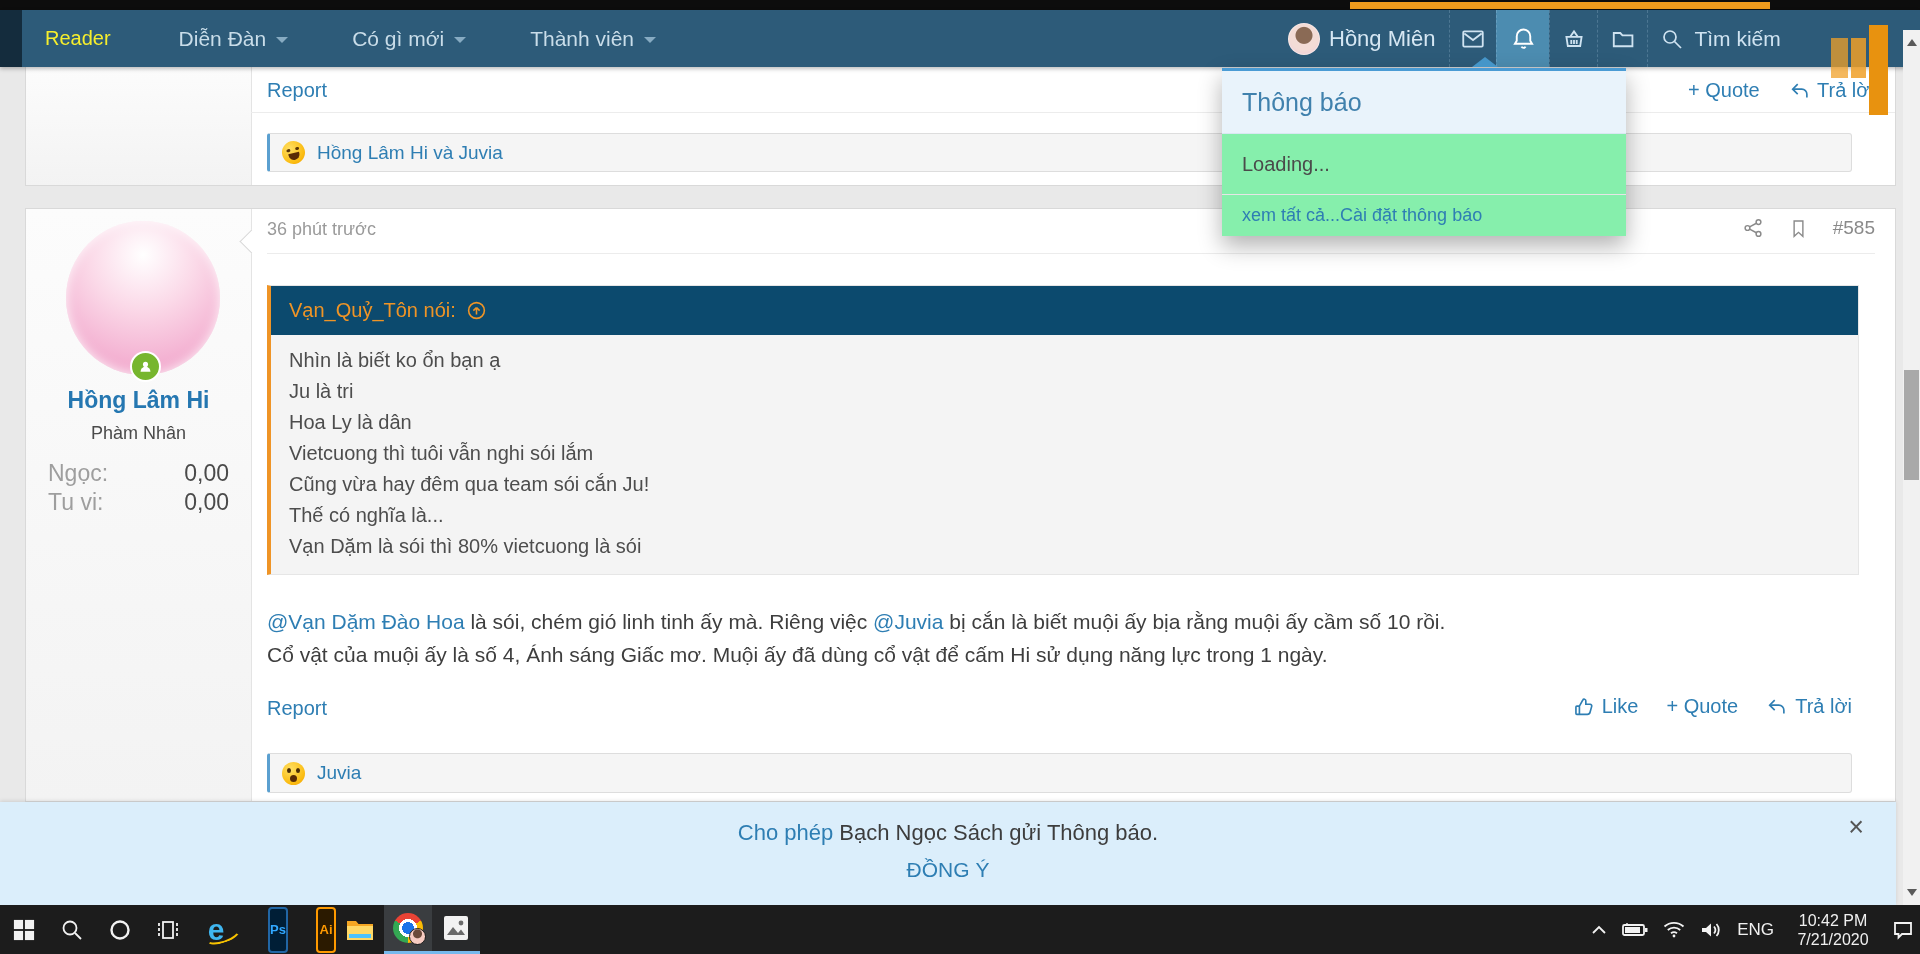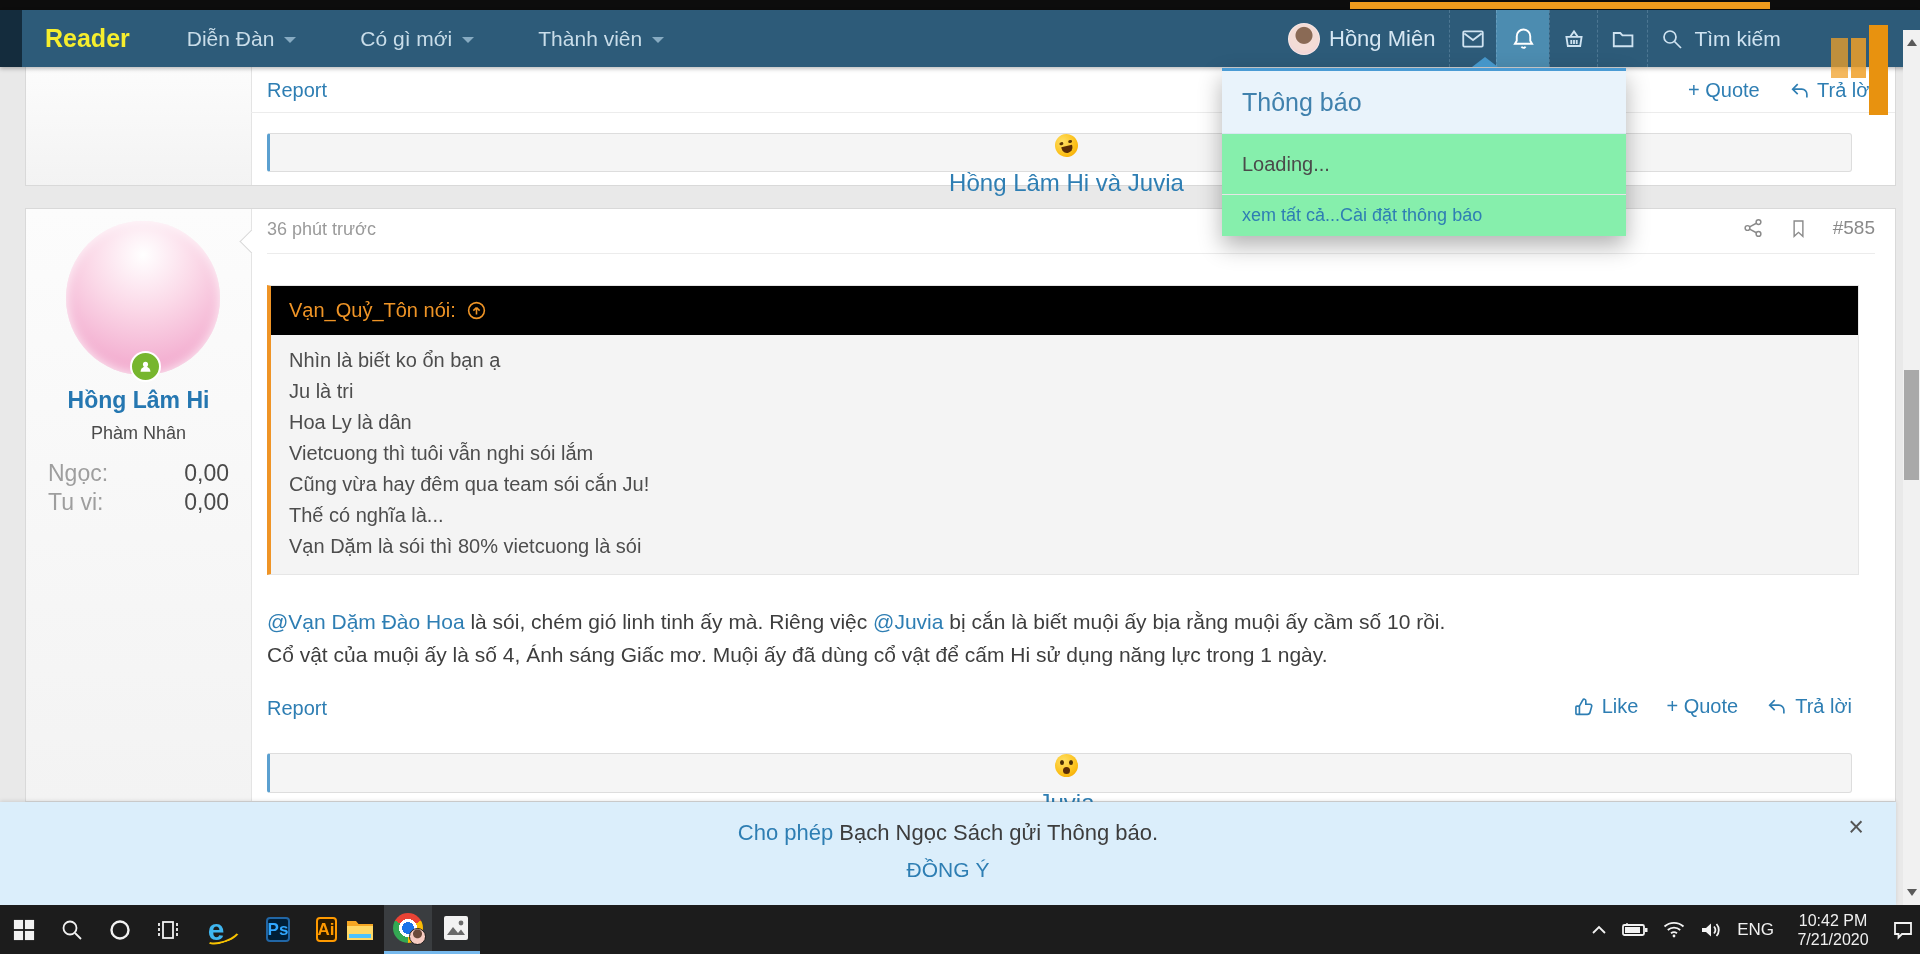--- a/index.html
+++ b/index.html
@@ -9,21 +9,21 @@
 
   
   #topstrip{left:0;top:0;width:1920px;height:10px;background:#0d0d0d;z-index:12;}
   #loadbar{left:1350px;top:2px;width:420px;height:7px;background:#ef9b1d;z-index:13;}
 
   
   #nav{left:0;top:10px;width:1920px;height:57px;background:#2d5b79;z-index:20;
        box-shadow:0 2px 4px rgba(0,0,0,.25);}
   #nav-darkedge{left:0;top:0;width:22px;height:57px;background:#142c3d;}
   #nav-row{left:45px;top:0;height:57px;display:flex;align-items:center;}
-  #brand{color:#f6ee2d;font-weight:bold;font-size:25px;margin-right:27px;}
+  #brand{color:#f6ee2d;font-weight:normal;font-size:20px;margin-right:38px;}
   .navitem{display:flex;align-items:center;color:#c9dde9;font-size:21px;padding:0 34px 0 30px;height:67px;cursor:pointer;}
   .caret{width:0;height:0;border-left:6px solid transparent;border-right:6px solid transparent;
          border-top:6px solid #87abc2;margin-left:10px;margin-top:3px;}
   #nav-right{left:1288px;top:0;height:57px;display:flex;align-items:center;}
   .navslot{height:57px;display:flex;align-items:center;justify-content:center;
            border-left:1px dashed rgba(190,220,240,.22);cursor:pointer;}
   #user-block{display:flex;align-items:center;gap:9px;padding-right:14px;cursor:pointer;}
   #nav-avatar{width:30px;height:30px;border-radius:50%;
       background:radial-gradient(circle at 50% 38%,#8a6a55 0 8px,#f3dcd6 9px 60%,#efc9d8 100%);
       border:1px solid rgba(255,255,255,.4);}
@@ -48,21 +48,21 @@
   .postblock{background:#fff;border:1px solid #d9d9d9;box-sizing:border-box;z-index:1;}
   #toppost{left:25px;top:67px;width:1871px;height:119px;border-top:none;}
   #mainpost{left:25px;top:208px;width:1871px;height:594px;}
   .sideband{position:absolute;left:0;top:0;width:225px;height:100%;
             background:linear-gradient(#fcfcfc,#f3f3f3);border-right:1px solid #e4e4e4;}
   .link{color:#2e7eb3;cursor:pointer;}
   .sep{position:absolute;height:1px;background:#ececec;}
 
   .reactbar{position:absolute;background:#f5f5f5;border:1px solid #ddd;border-left:3px solid #5ba0d0;
             border-radius:3px;display:flex;align-items:center;gap:12px;padding-left:12px;
-            box-sizing:border-box;font-size:24px;flex-direction:column;}
+            box-sizing:border-box;font-size:19px;}
 
   
   .emo{width:23px;height:23px;border-radius:50%;position:relative;flex:none;
        background:radial-gradient(circle at 38% 30%,#ffdf63,#fbbd13 65%,#f09c02);}
   .emo.rofl{transform:rotate(-14deg);}
   .emo.rofl::before{content:"";position:absolute;left:5px;top:7px;width:4px;height:3px;background:#5a3505;border-radius:50%;box-shadow:9px 0 0 #5a3505;}
   .emo.rofl::after{content:"";position:absolute;left:6px;top:12px;width:11px;height:7px;background:#5a2c05;border-radius:0 0 11px 11px;}
   .emo.wow::before{content:"";position:absolute;left:5px;top:6px;width:4px;height:5px;background:#4a2c05;border-radius:50%;box-shadow:9px 0 0 #4a2c05;}
   .emo.wow::after{content:"";position:absolute;left:8px;top:13px;width:7px;height:7px;background:#5a2c05;border-radius:50%;}
 
@@ -90,21 +90,21 @@
 
   
   #post-time{left:241px;top:10px;font-size:18px;color:#9a9a9a;}
   #post-meta{right:20px;top:8px;display:flex;align-items:center;gap:24px;color:#8a8a8a;}
   #post-number{font-size:19px;color:#8a8a8a;}
   #mp-sep{left:241px;right:20px;top:44px;}
   .grayicon{stroke:#8a8a8a;fill:none;stroke-width:1.6;}
 
   #quoteblock{left:241px;top:76px;width:1592px;border:1px solid #e6e6e6;border-left:4px solid #ef9426;
               box-sizing:border-box;}
-  #quotehead{background:#000000;padding:13px 18px;display:flex;align-items:center;gap:10px;
+  #quotehead{background:#0c4a6e;padding:13px 18px;display:flex;align-items:center;gap:10px;
              color:#ef9426;font-size:20px;cursor:pointer;}
   #quotebody{background:#f4f4f4;padding:10px 18px 12px 18px;font-size:20px;color:#4d4d4d;line-height:31px;}
 
   #postbody{left:241px;top:396px;width:1620px;font-size:21px;color:#3e3e3e;line-height:33px;}
   #mp-report{left:241px;top:488px;font-size:20px;}
   #mp-actions{right:43px;top:486px;display:flex;gap:28px;align-items:center;font-size:20px;}
   .action{display:flex;align-items:center;gap:7px;color:#2e7eb3;cursor:pointer;}
   .blueicon{stroke:#2e7eb3;fill:none;stroke-width:1.8;}
   #mp-react{left:241px;top:544px;right:43px;height:40px;}
 
@@ -134,22 +134,22 @@
 
   
   #taskbar{left:0;top:905px;width:1920px;height:49px;background:#1c1c1c;z-index:70;display:flex;}
   .tslot{width:48px;height:49px;display:flex;align-items:center;justify-content:center;cursor:pointer;flex:none;}
   .tslot.active{background:#3a3d40;border-bottom:3px solid #76b9ed;box-sizing:border-box;}
   .tslot.active2{background:#28292b;border-bottom:3px solid #76b9ed;box-sizing:border-box;}
   .whiteicon{stroke:#f2f2f2;fill:none;stroke-width:1.8;}
   #ie-e{color:#3fb6f0;font-size:30px;font-weight:bold;position:relative;line-height:30px;}
   #ie-e::after{content:"";position:absolute;left:-5px;top:10px;width:34px;height:14px;border:2px solid transparent;
     border-bottom-color:#f7c200;border-radius:50%;transform:rotate(-18deg);}
-  .adobetile{width:31px;height:25px;border-radius:4px;display:flex;align-items:center;justify-content:center;
-             font-weight:bold;font-size:17px;box-sizing:border-box;margin-left:28px;}
+  .adobetile{width:31px;height:46px;border-radius:4px;display:flex;align-items:center;justify-content:center;
+             font-weight:bold;font-size:13px;box-sizing:border-box;margin-left:28px;}
   #ps-tile{background:#001e36;border:2px solid #2166a5;color:#31a8ff;}
   #ai-tile{background:#2b1a00;border:2px solid #ff9a00;color:#ff9a00;}
   #chrome-ic{width:30px;height:30px;border-radius:50%;position:relative;
     background:radial-gradient(circle at 50% 50%, #1a73e8 0 6px, #ffffff 6px 9px, transparent 9px),
                conic-gradient(from -60deg, #ea4335 0 120deg, #fbbc05 120deg 240deg, #34a853 240deg 360deg);}
   #chrome-badge{position:absolute;right:-3px;bottom:-2px;width:15px;height:15px;border-radius:50%;
     background:radial-gradient(circle at 50% 32%,#6b4a3a 0 4px,#f6cbc2 5px);border:1px solid #202020;}
   #tray{position:absolute;right:6px;top:905px;height:49px;display:flex;align-items:center;gap:15px;z-index:71;}
   #tray-lang{color:#f0f0f0;font-size:17px;}
   #tray-clock{color:#f0f0f0;font-size:16px;text-align:center;width:88px;line-height:19px;}

